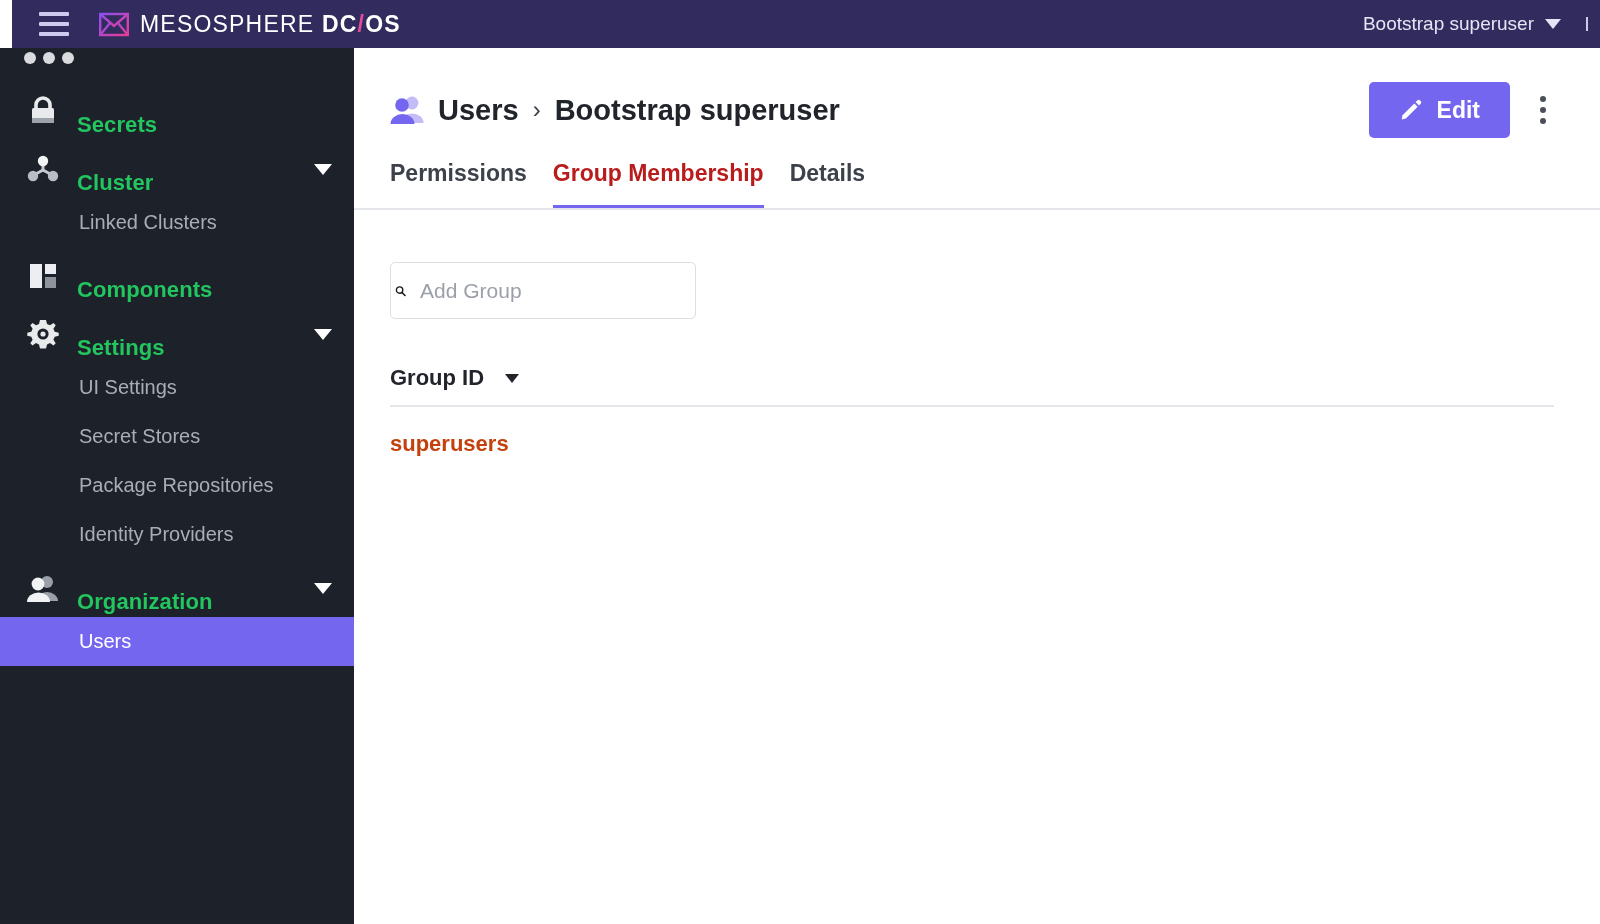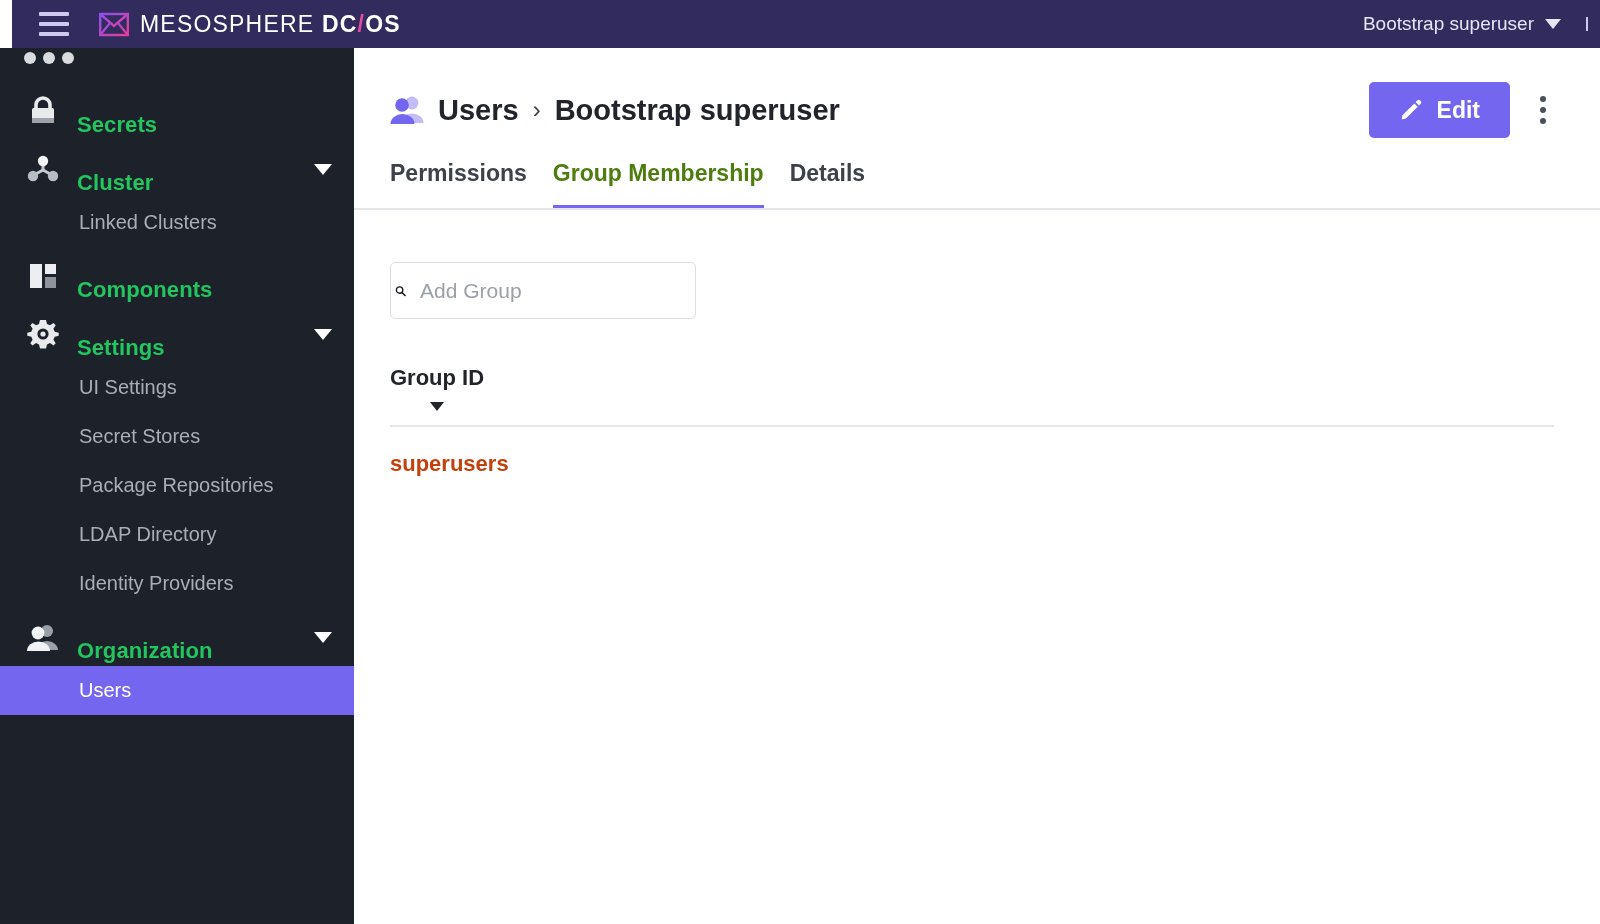--- a/index.html
+++ b/index.html
@@ -148,21 +148,21 @@
     display: flex; align-items: flex-end; gap: 26px;
     padding: 22px 0 0 36px;
     position: relative;
     text-align: right;
   }
   .tab {
     font-size: 23px; font-weight: 700; color: #3c414a;
     padding-bottom: 18px; cursor: pointer;
     border-bottom: 5px solid transparent;
   }
-  .tab.active { color: #4d7c0f; border-bottom-color: #7566f0; }
+  .tab.active { color: #b91c1c; border-bottom-color: #7566f0; }
   .tab-underline-bg {
     position: absolute; left: 0; width: 1246px; bottom: 0;
     height: 2px; background: #e4e6e9;
   }
 
   .content { padding: 52px 46px 0 36px; }
   .search-box {
     width: 306px; height: 57px;
     border: 1px solid #dcdfe3; border-radius: 5px;
     display: flex; align-items: center; gap: 14px;
@@ -178,23 +178,22 @@
   .search-box input::placeholder { color: #9ba0a8; }
 
   .table { margin-top: 46px; }
   .th-row {
     display: flex; align-items: center;
     padding-bottom: 14px;
     border-bottom: 2px solid #e4e6e9;
   }
   .th {
     font-size: 22px; font-weight: 700; color: #21242b;
-    display: flex; align-items: center; gap: 11px;
-    cursor: pointer;
-    flex-direction: column;
+    display: flex; align-items: center; gap: 21px;
+    cursor: pointer;
   }
   .sort-caret {
     width: 0; height: 0;
     border-left: 7px solid transparent;
     border-right: 7px solid transparent;
     border-top: 9px solid #21242b;
   }
   .td-row {
     display: flex; align-items: center;
     height: 74px;
@@ -304,23 +303,20 @@
   <div class="side-sub">
     <span>UI Settings</span>
   </div>
   <div class="side-sub">
     <span>Secret Stores</span>
   </div>
   <div class="side-sub">
     <span>Package Repositories</span>
   </div>
   <div class="side-sub">
-    <span>LDAP Directory</span>
-  </div>
-  <div class="side-sub">
     <span>Identity Providers</span>
   </div>
 
   <div class="side-row">
     <span class="side-icon">
       <svg width="34" height="30" viewBox="0 0 34 30">
         <circle cx="21" cy="9" r="6" fill="#9aa0a8"></circle>
         <path d="M10 28 a11 9 0 0 1 22 0 z" fill="#9aa0a8"></path>
         <circle cx="12" cy="11" r="6.4" fill="#f0f2f4"></circle>
         <path d="M1 29 a11.5 9.5 0 0 1 23 0 z" fill="#f0f2f4"></path>

